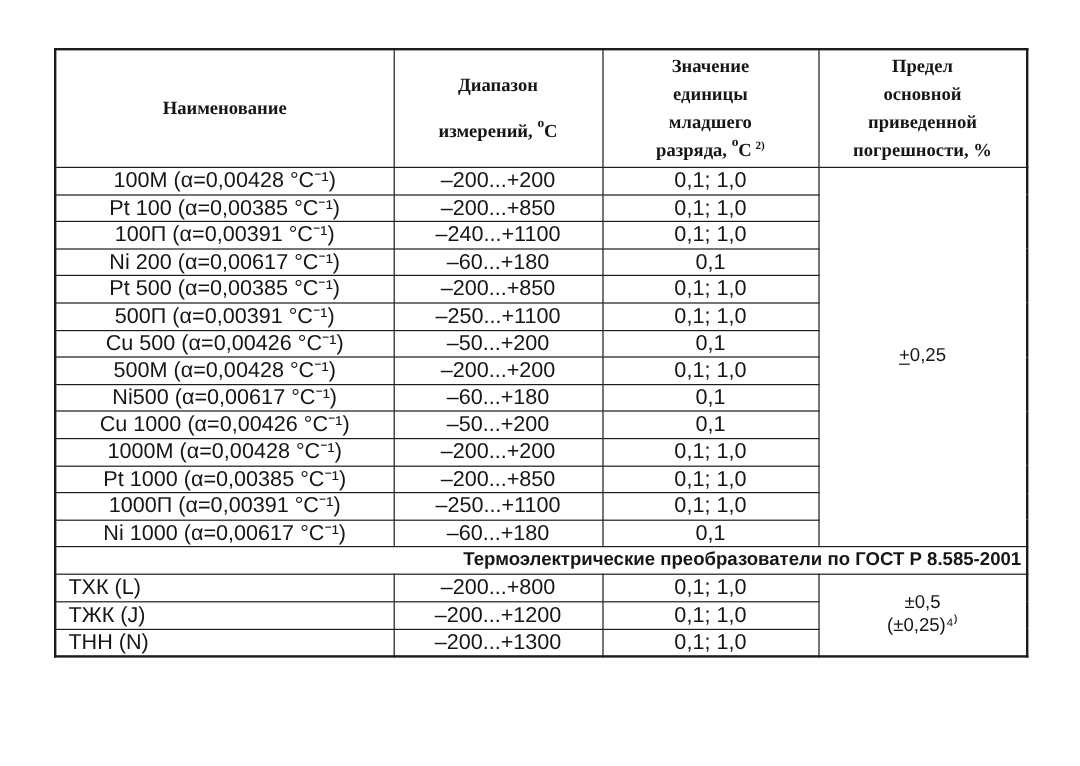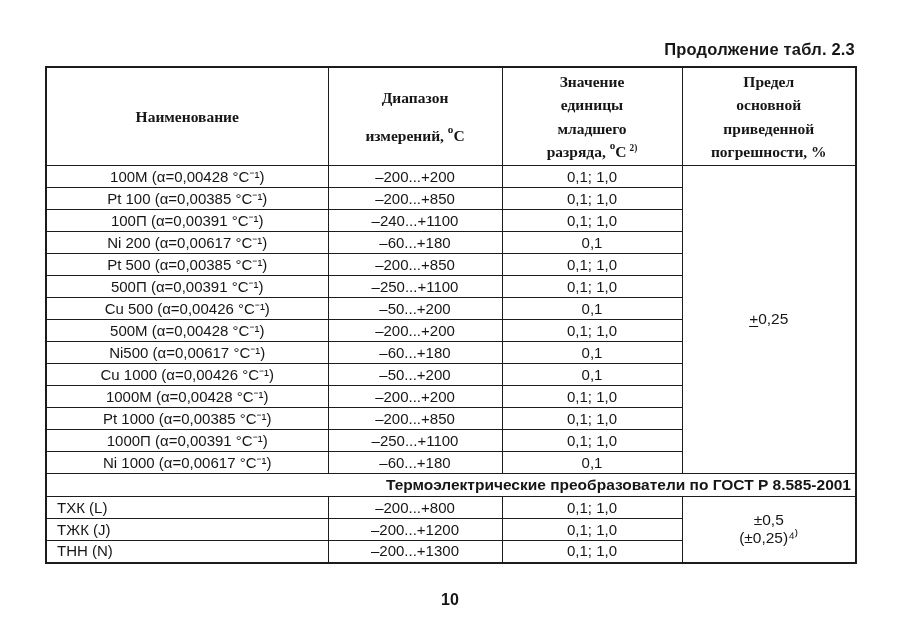--- a/index.html
+++ b/index.html
@@ -38,21 +38,21 @@
     height: 92px;
     padding: 2px 4px;
     line-height: 1.5;
     font-family: Liberation Serif, serif;
   }
   th.c2 { line-height: 2.45; margin-top: 40px; }
 
   .pre { white-space: pre-line; }
 
   tbody td {
-    font-size: 15px;
+    font-size: 18px;
     text-align: center;
     height: 22px;
     padding: 0 4px;
     line-height: 1.2;
     vertical-align: middle;
   }
   td.name.left { text-align: left; padding-left: 10px; }
   td.section {
     font-weight: 700;
     font-size: 15.5px;
@@ -82,21 +82,20 @@
     text-align: center;
     font-weight: 700;
     font-size: 16px;
   }
 </style>
 </head>
 <body>
 
 <div class="page">
 
-  <div class="caption">Продолжение табл. 2.3</div>
 
   <table class="main">
     <colgroup>
       <col style="width:282px">
         <col style="width:174px">
         <col style="width:180px">
         <col style="width:174px">
     </colgroup>
     <thead>
       <tr>
@@ -199,15 +198,14 @@
           <td>0,1; 1,0</td>
         </tr>
         <tr>
           <td class="name left">ТНН (N)</td>
           <td>–200...+1300</td>
           <td>0,1; 1,0</td>
         </tr>
       </tbody>
   </table>
 
-  <div class="pagenum">10</div>
 
 </div>
 
 </body></html>

